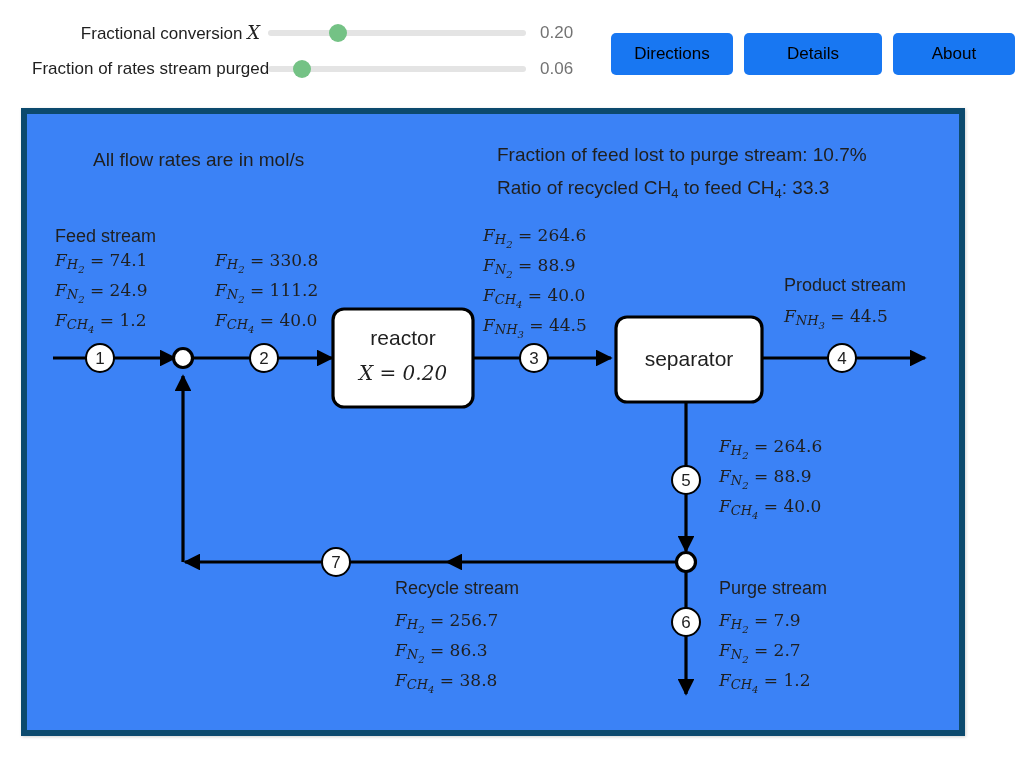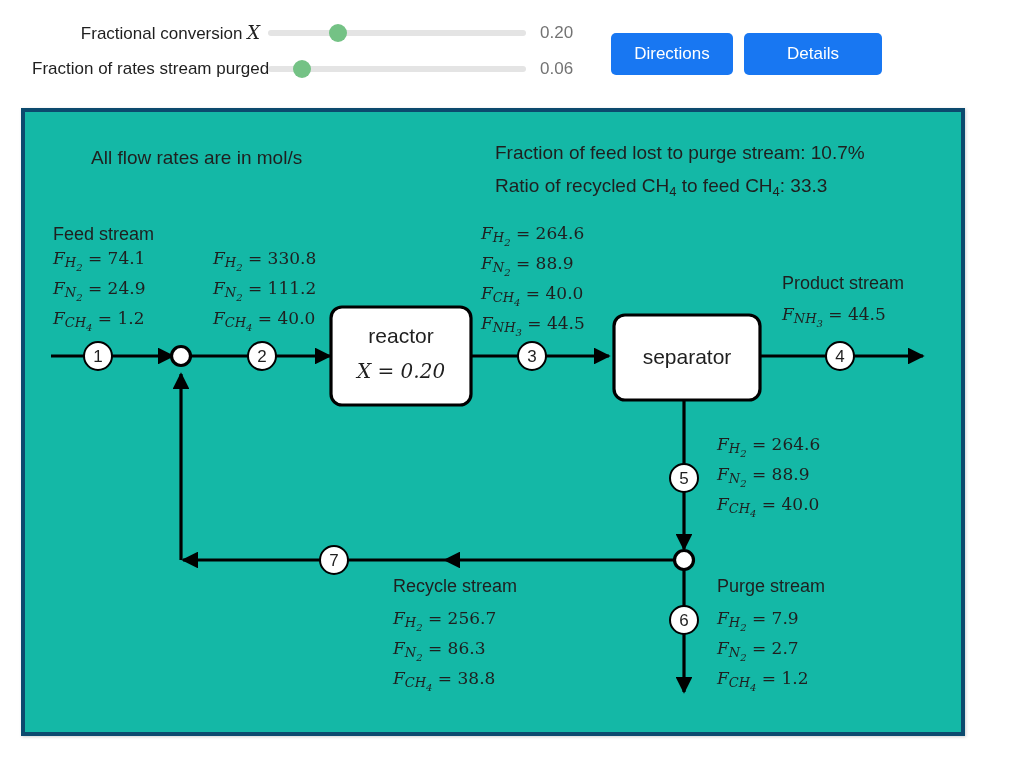--- a/index.html
+++ b/index.html
@@ -66,40 +66,40 @@
   }
 
   .btn-group {
     position: absolute;
     left: 611px; top: 33px;
     display: flex;
     gap: 11px;
   }
   .btn {
     background: #1877f2;
-    color: #ffffff;
+    color: #000000;
     border: none;
     border-radius: 5px;
     font-size: 17px;
     font-family: "Liberation Sans", sans-serif;
     height: 42px;
     cursor: pointer;
     padding: 0 10px;
   }
   .btn.w-directions { width: 122px; }
   .btn.w-details    { width: 138px; }
   .btn.w-about      { width: 122px; }
 
   
   .panel {
     position: absolute;
     left: 21px; top: 108px;
     width: 944px; height: 628px;
-    background: #14b8a6;
-    border: 4px solid #0c4a6e;
+    background: #3b82f6;
+    border: 6px solid #0c4a6e;
     box-shadow: 1px 1px 3px rgba(0,0,0,0.18);
     overflow: hidden;
   }
   .panel svg { display: block; }
 
   .t-plain { font-family: "Liberation Sans", sans-serif; fill: #1f1f1f; }
   .t-math  { font-family: "DejaVu Serif", serif; fill: #1f1f1f; }
   .flowline { stroke: #000; stroke-width: 3.2; fill: none; }
   .boxshape { fill: #ffffff; stroke: #000; stroke-width: 3.2; }
   .numcirc  { fill: #ffffff; stroke: #000; stroke-width: 2.0; }
@@ -125,20 +125,21 @@
       <div class="slider-label">Fraction of rates stream purged</div>
       <div class="slider-track">
         <div class="slider-thumb" id="thumb1" style="left: 13%;"></div>
       </div>
       <div class="slider-value">0.06</div>
     </div>
 
     <div class="btn-group">
       <button class="btn w-directions">Directions</button>
       <button class="btn w-details">Details</button>
+      <button class="btn w-about">About</button>
     </div>
   </div>
 
   <div class="panel">
     <svg width="944" height="628" viewBox="0 0 944 628">
       <defs>
         <marker id="arrow" viewBox="0 0 10 10" refX="9" refY="5" markerWidth="5.2" markerHeight="5.2" orient="auto-start-reverse">
           <path d="M 0 0 L 10 5 L 0 10 z" fill="#000"></path>
         </marker>
       </defs>

